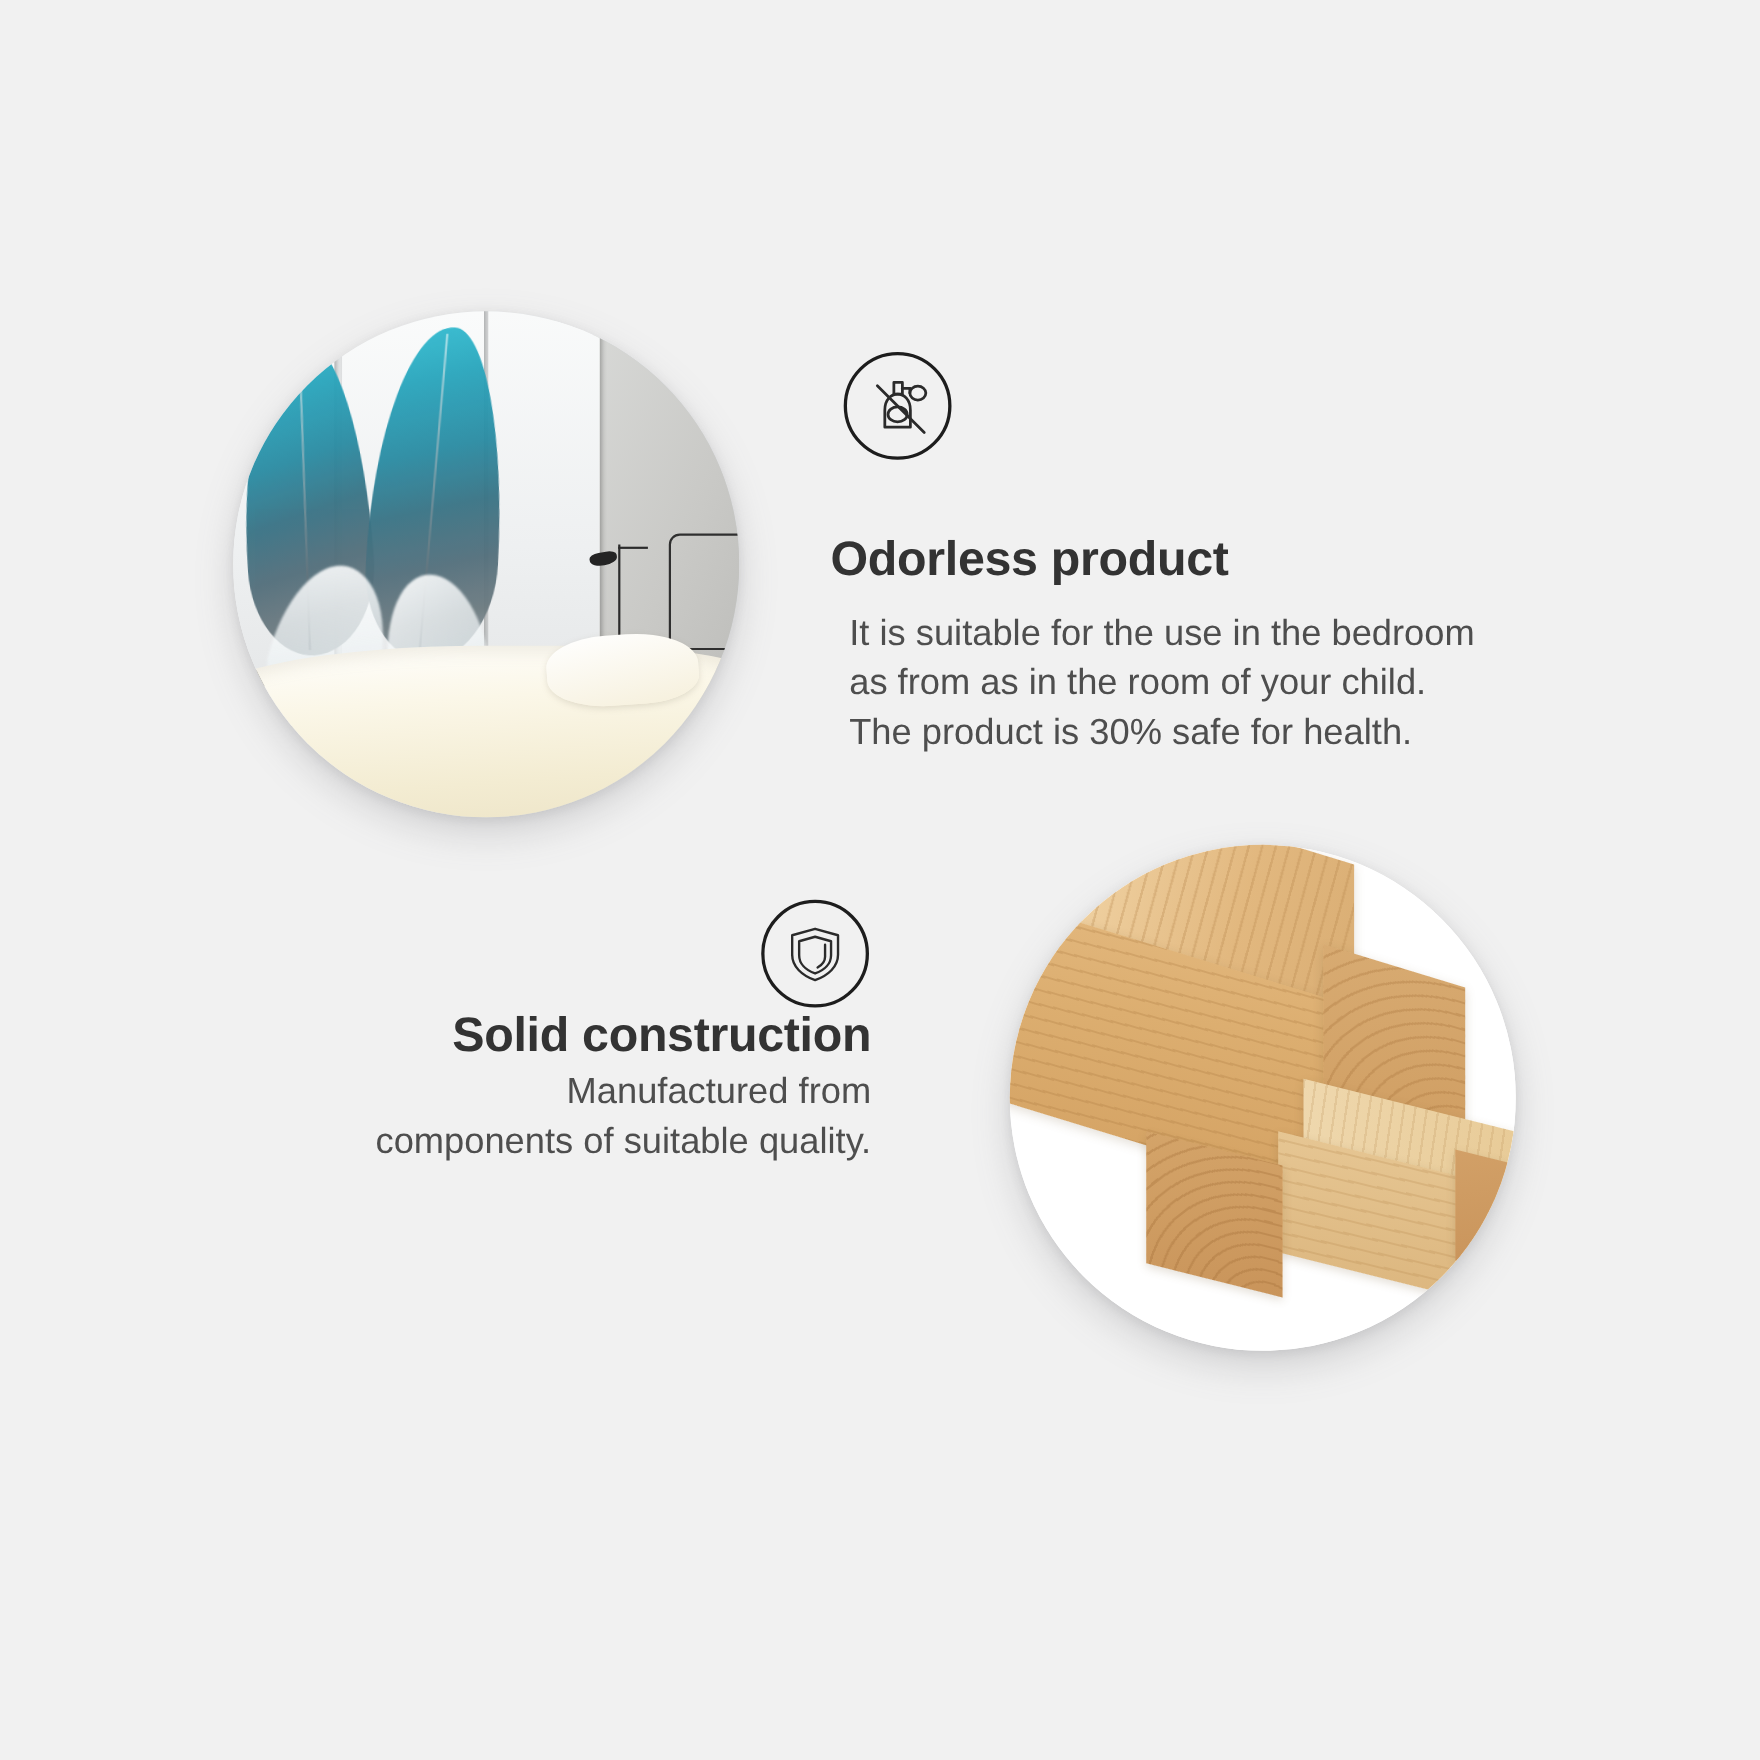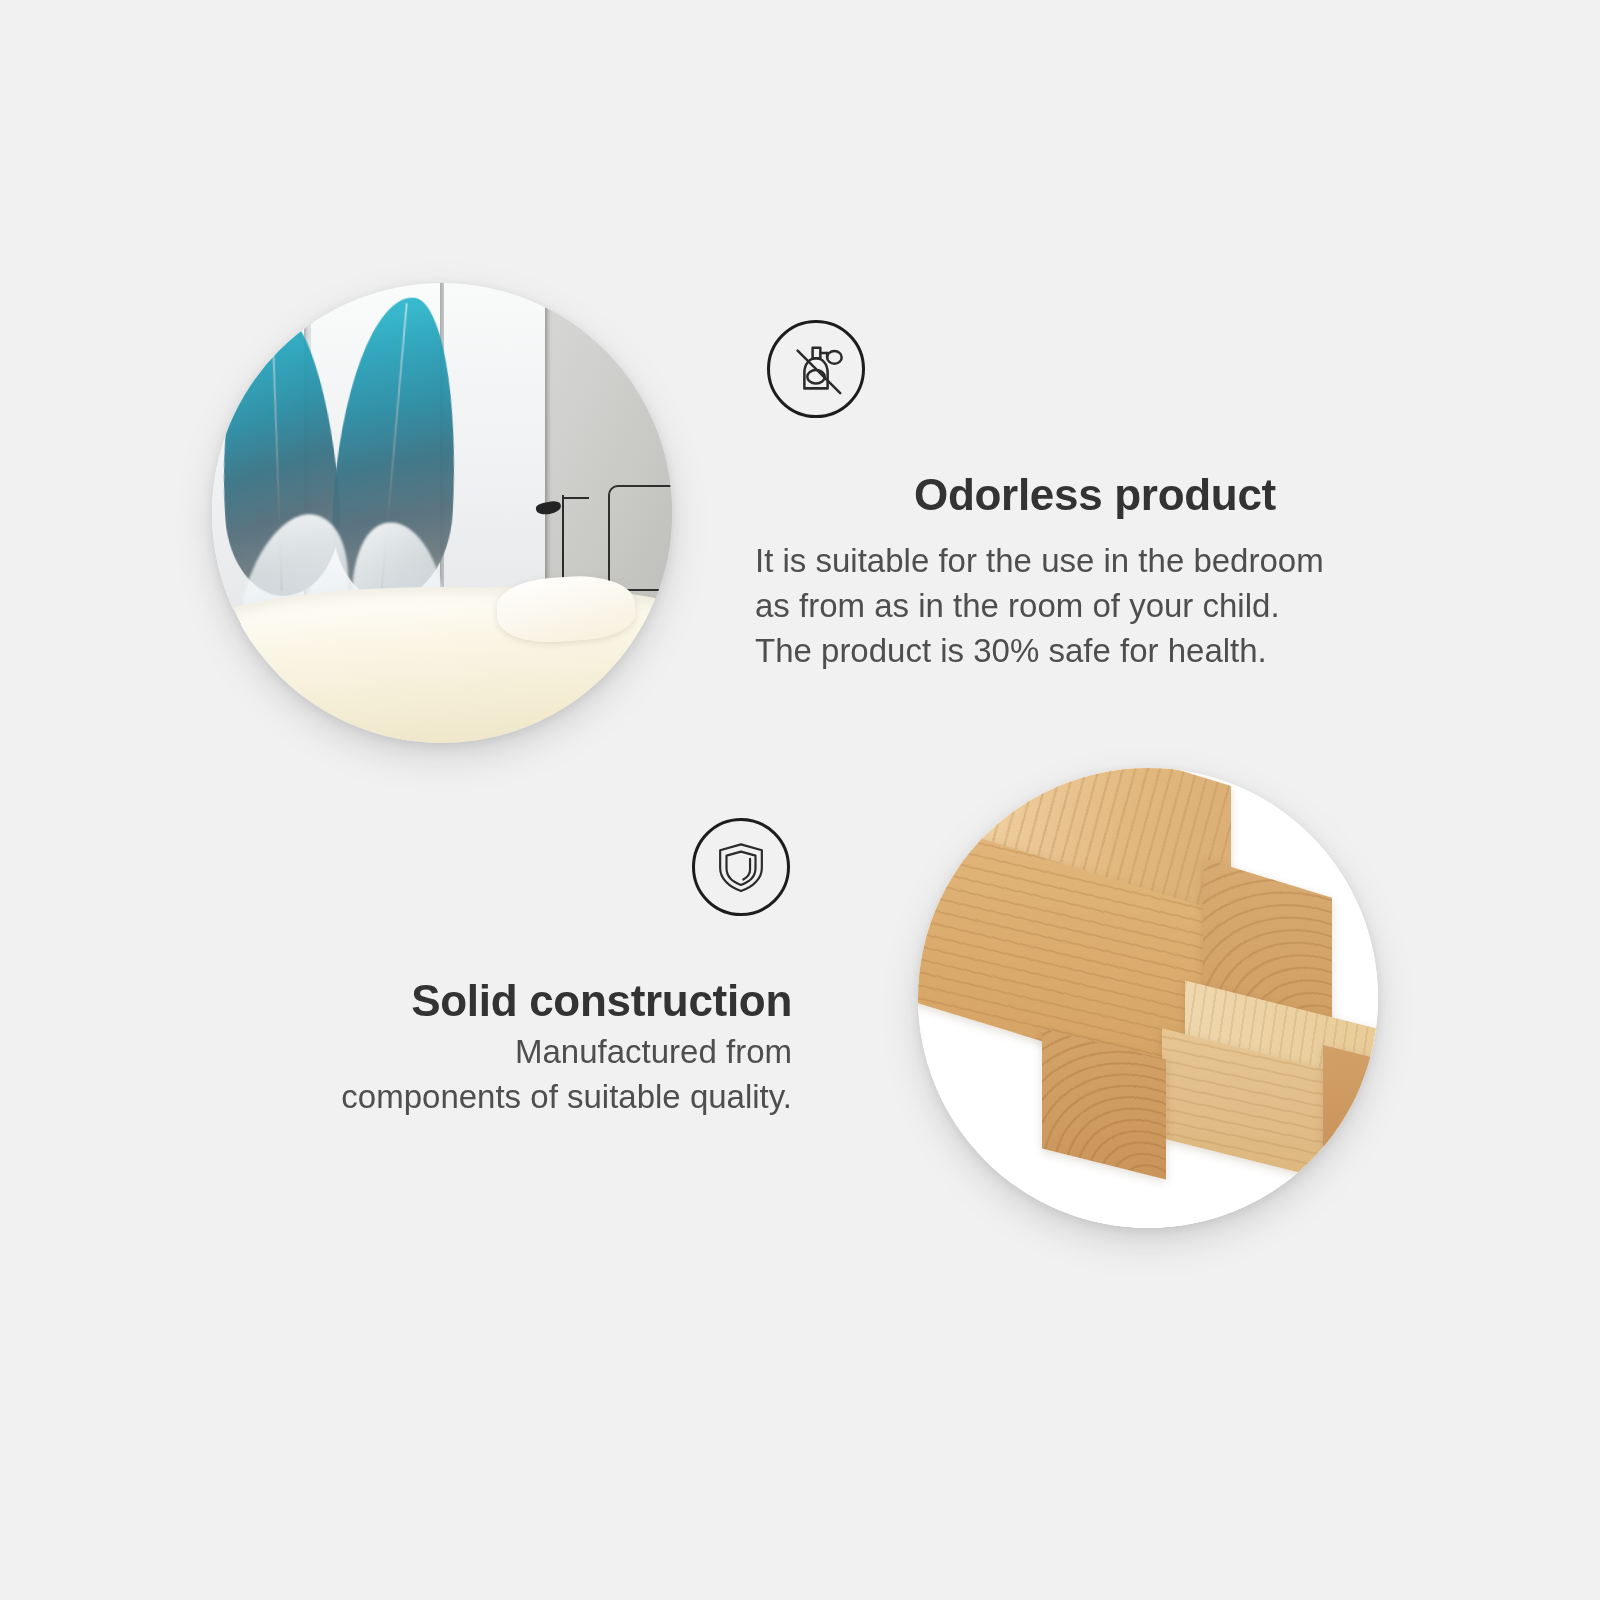--- a/index.html
+++ b/index.html
@@ -239,27 +239,27 @@
   .feature-body {
     font-size: 33px;
     line-height: 1.37;
     color: #4e4e4e;
     font-weight: 400;
   }
 
   
   #feature-odorless { left: 755px; top: 320px; width: 680px; text-align: left; }
   #feature-odorless .icon-badge { margin-left: 12px; }
-  #feature-odorless .feature-title { margin-top: 52px; text-align: center; }
-  #feature-odorless .feature-body  { margin-top: 18px; }
+  #feature-odorless .feature-title { margin-top: 66px; }
+  #feature-odorless .feature-body  { margin-top: 18px; margin-left: 17px; }
 
   
   #feature-solid { left: 200px; top: 818px; width: 592px; text-align: right; }
   #feature-solid .icon-badge { margin-left: auto; margin-right: 2px; }
-  #feature-solid .feature-title { margin-top: 60px; }
+  #feature-solid .feature-title { }
   #feature-solid .feature-body  { margin-top: 3px; }
 </style>
 </head>
 <body style="background: rgb(241, 241, 241);">
 
 <div class="stage">
 
   <div class="photo-circle" id="bedroom-photo">
     <div class="bedroom-scene">
       <div class="bd-wall"></div>

